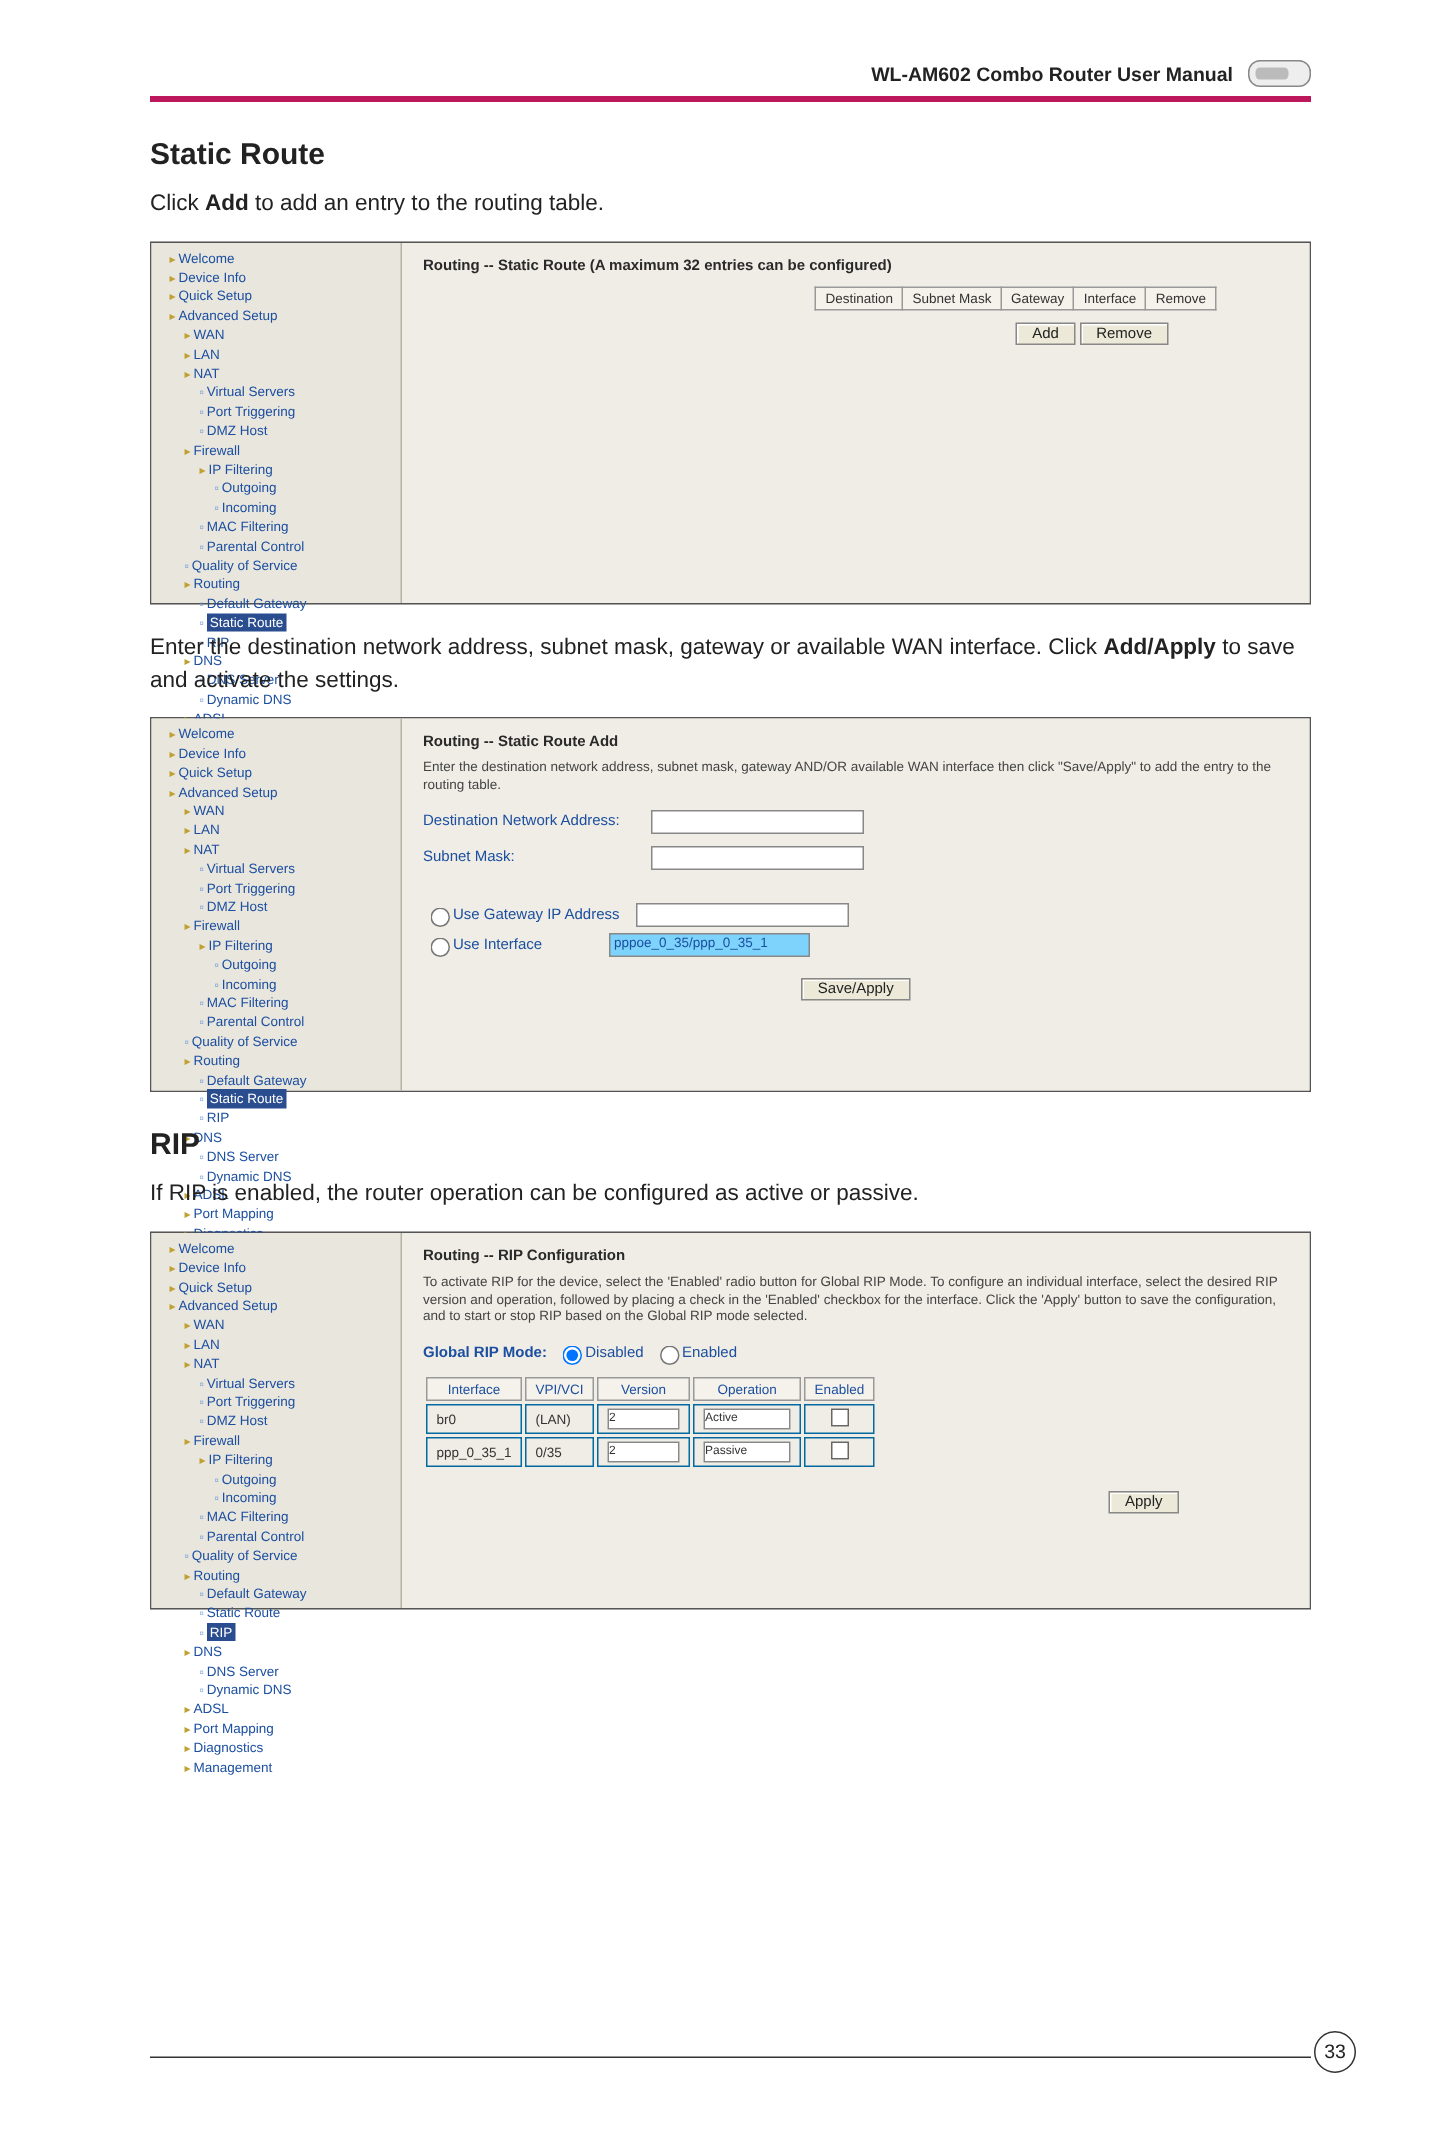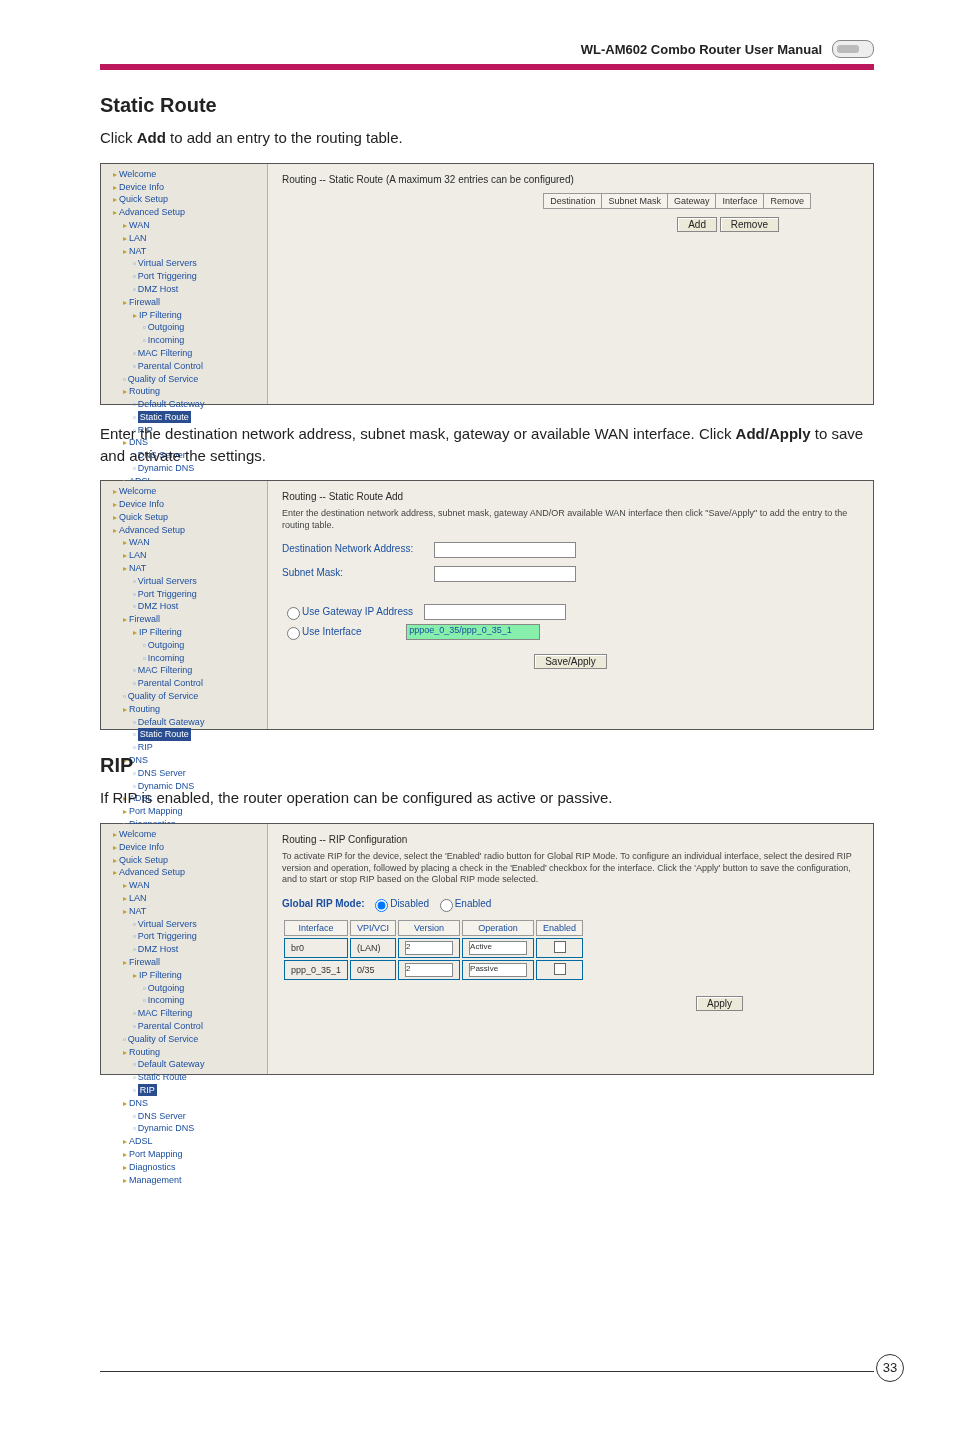--- a/index.html
+++ b/index.html
@@ -1,41 +1,41 @@
 <!DOCTYPE html>
 <html><head>
 <meta charset="utf-8">
 <style>
   body{margin:0;background:#fff;font-family:Arial,Helvetica,sans-serif;color:#222}
   .page{width:954px;height:1432px;position:relative;box-sizing:border-box;padding:40px 80px 40px 100px}
-  .hdr{border-bottom:6px solid #be185d;padding-bottom:6px;margin-bottom:18px}
+  .hdr{border-bottom:4px solid #be185d;padding-bottom:6px;margin-bottom:18px}
   .hdr-row{display:flex;justify-content:flex-end;align-items:center;gap:10px}
   .hdr-title{font-size:13px;font-weight:bold}
   .hdr-icon{width:40px;height:16px;border:1px solid #888;border-radius:8px;position:relative;background:#eee}
   .hdr-icon::before{content:"";position:absolute;left:4px;top:4px;right:14px;bottom:4px;background:#bbb;border-radius:3px}
   h2{font-size:20px;font-weight:bold;margin:24px 0 10px 0}
   p{font-size:15px;line-height:1.45;margin:8px 0 14px 0}
   b{font-weight:bold}
   .shot{border:1px solid #555;margin:6px 0 18px 0;display:flex;background:#e9e6de}
   .tree{width:162px;background:#e9e6de;border-right:1px solid #b7b2a5;padding:4px 2px;font-size:9px;color:#1c4fa0;line-height:1.35}
   .tree ul{list-style:none;margin:0;padding-left:10px}
   .tree li{white-space:nowrap}
   .tree li::before{content:"▸";color:#c0a030;font-size:8px;margin-right:2px}
   .tree .file::before{content:"▫";color:#5b8fd6}
   .tree .sel{background:#2a4d8f;color:#fff;display:inline-block;padding:0 2px}
   .pane{flex:1;background:#efede5;padding:10px 14px;font-size:10px;color:#333}
-  .pane-title{font-weight:normal;color:#2a2a2a;margin-bottom:6px}
+  .pane-title{font-weight:bold;color:#2a2a2a;margin-bottom:6px}
   .pane-desc{font-size:9px;color:#444;line-height:1.3;margin-bottom:10px}
   table.route{border-collapse:collapse;font-size:9px;margin:8px 0}
   table.route th{border:1px solid #999;padding:2px 6px;font-weight:normal;background:#f4f2ea}
   .btnrow{margin-top:6px}
   .winbtn{display:inline-block;border:1px solid #888;background:#ece9d8;padding:1px 10px;font-size:10px;color:#222;box-shadow:1px 1px 0 #fff inset}
   .lbl{color:#1c4fa0;font-size:10px;display:inline-block;width:152px}
   .fld{border:1px solid #888;background:#fff;height:14px;width:140px;display:inline-block;vertical-align:middle}
-  .sel-box{border:1px solid #888;background:#86efac;height:14px;width:130px;display:inline-block;vertical-align:middle;font-size:9px;padding-left:2px}
+  .sel-box{border:1px solid #888;background:#7dd3fc;height:14px;width:130px;display:inline-block;vertical-align:middle;font-size:9px;padding-left:2px}
   .rip-table{margin-top:6px}
   .rip-table th{border:1px solid #999;padding:2px 6px;font-size:9px;font-weight:normal;color:#1c4fa0;background:#f4f2ea}
   .rip-table td{border:1px solid #0369a1;padding:2px 6px;font-size:9px}
   .rip-table .cell-sel{border:1px solid #888;background:#fff;display:inline-block;height:12px;width:46px;font-size:8px}
   .ck{display:inline-block;width:10px;height:10px;border:1px solid #666;background:#fff}
   .radio{font-size:10px;color:#1c4fa0}
   .radio input{vertical-align:middle;margin-right:2px}
   .shot .pane .save-row{margin-top:14px;text-align:center}
   .footer-line{position:absolute;left:100px;right:80px;bottom:60px;border-top:1px solid #333}
   .page-num{position:absolute;right:50px;bottom:50px;width:26px;height:26px;border:1px solid #333;border-radius:50%;font-size:13px;line-height:26px;text-align:center}
@@ -255,19 +255,19 @@
         </tr>
         <tr>
           <td>ppp_0_35_1</td>
           <td>0/35</td>
           <td><span class="cell-sel">2</span></td>
           <td><span class="cell-sel" style="width:56px">Passive</span></td>
           <td style="text-align:center"><span class="ck"></span></td>
         </tr>
       </tbody>
         </table>
-      <div class="save-row" style="text-align:right;margin-right:116px"><span class="winbtn">Apply</span></div>
+      <div class="save-row" style="text-align:right;margin-right:73px"><span class="winbtn">Apply</span></div>
     </div>
   </div>
 
   <div class="footer-line"></div>
   <div class="page-num">33</div>
 </div>
 
 </body></html>

